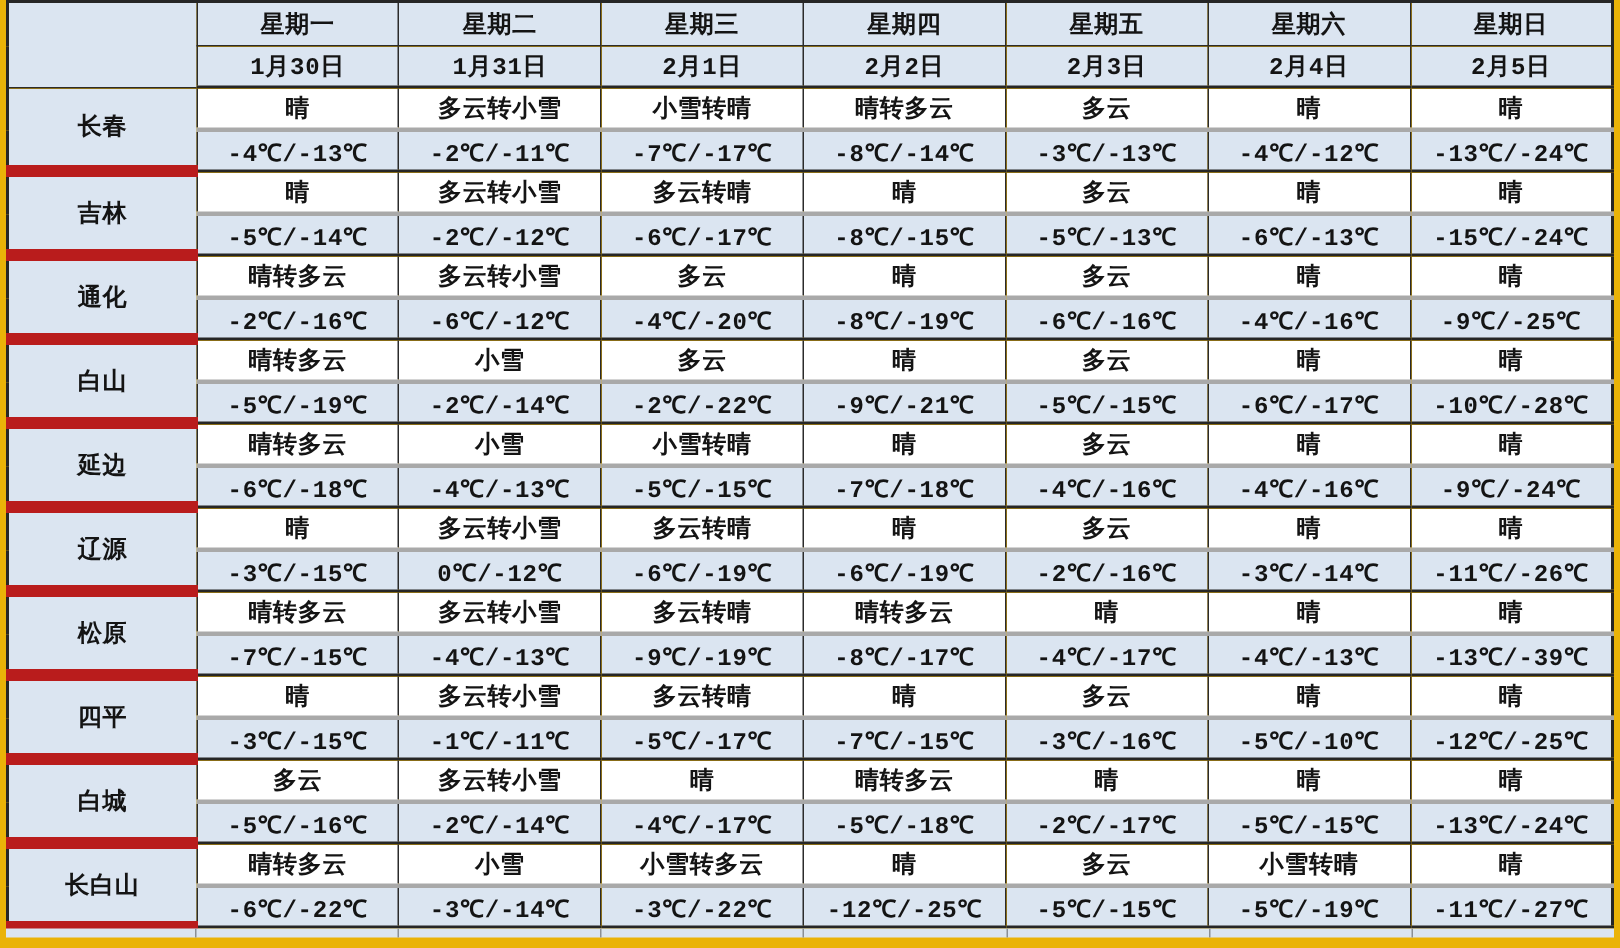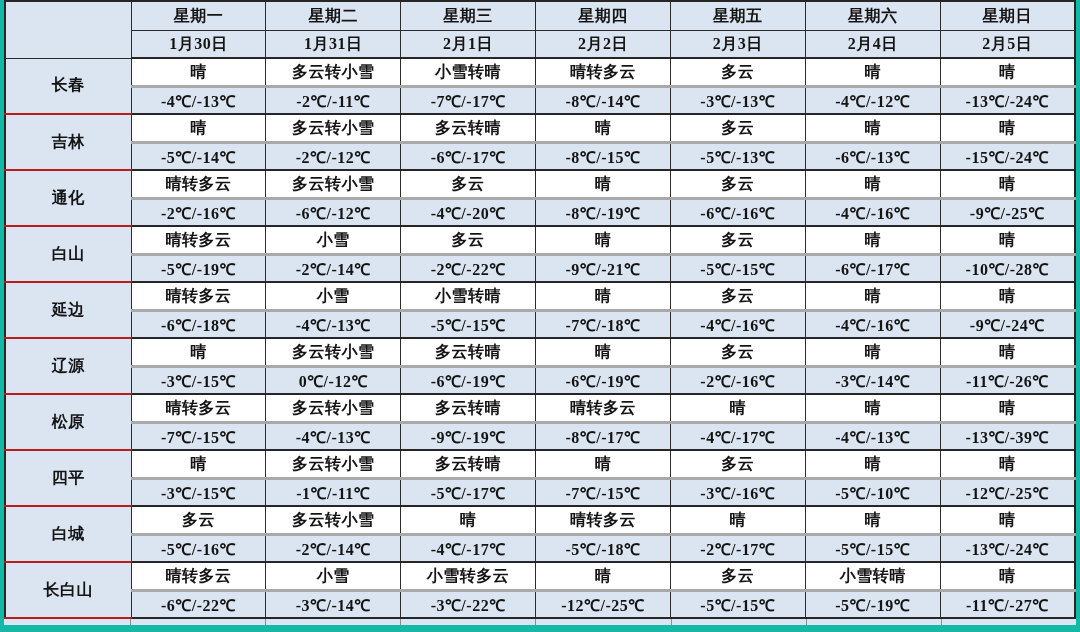--- a/index.html
+++ b/index.html
@@ -1,21 +1,21 @@
 <!DOCTYPE html>
 <html><head>
 <meta charset="utf-8">
 <style>
   html,body{margin:0;padding:0;background:#ffffff;}
   .page{
     position:relative;
     width:1080px;height:632px;
-    background:#14b8a6;
+    background:#eab308;
     overflow:hidden;
-    font-family:Liberation Serif, serif;
+    font-family:Liberation Mono, monospace;
     color:#141414;
   }
   table.forecast{
     position:absolute;left:4px;top:0;
     width:1072px;
     border-collapse:collapse;
     table-layout:fixed;
   }
   table.forecast{border:2px solid #262626;}
   table.forecast th, table.forecast td{
@@ -27,21 +27,21 @@
     font-weight:bold;
     font-size:16px;
     letter-spacing:0.5px;
     overflow:hidden;
     white-space:nowrap;
   }
   col.city-col{width:126px;}
   tr.weekday-row th{height:28px;background:#dbe5f1;border-bottom:1px solid #2b2b2b;}
   tr.date-row th{height:26px;background:#dbe5f1;border-bottom:2px solid #262626;}
   th.corner{background:#dbe5f1;border-bottom:2px solid #262626;}
-  th.city{background:#dbe5f1;border-bottom:2px solid #b91c1c;font-size:16px;}
+  th.city{background:#dbe5f1;border-bottom:8px solid #b91c1c;font-size:16px;}
   td.weather{height:26px;background:#ffffff;border-bottom:none;font-size:15px;}
   td.temp{
     height:25px;background:#dbe5f1;
     border-top:3px solid #a9a9a9;
     border-bottom:2px solid #262626;
     font-size:16px;
   }
   .bottom-strip{
     position:absolute;left:4px;width:1072px;height:6px;
     background:#dbe5f1;

